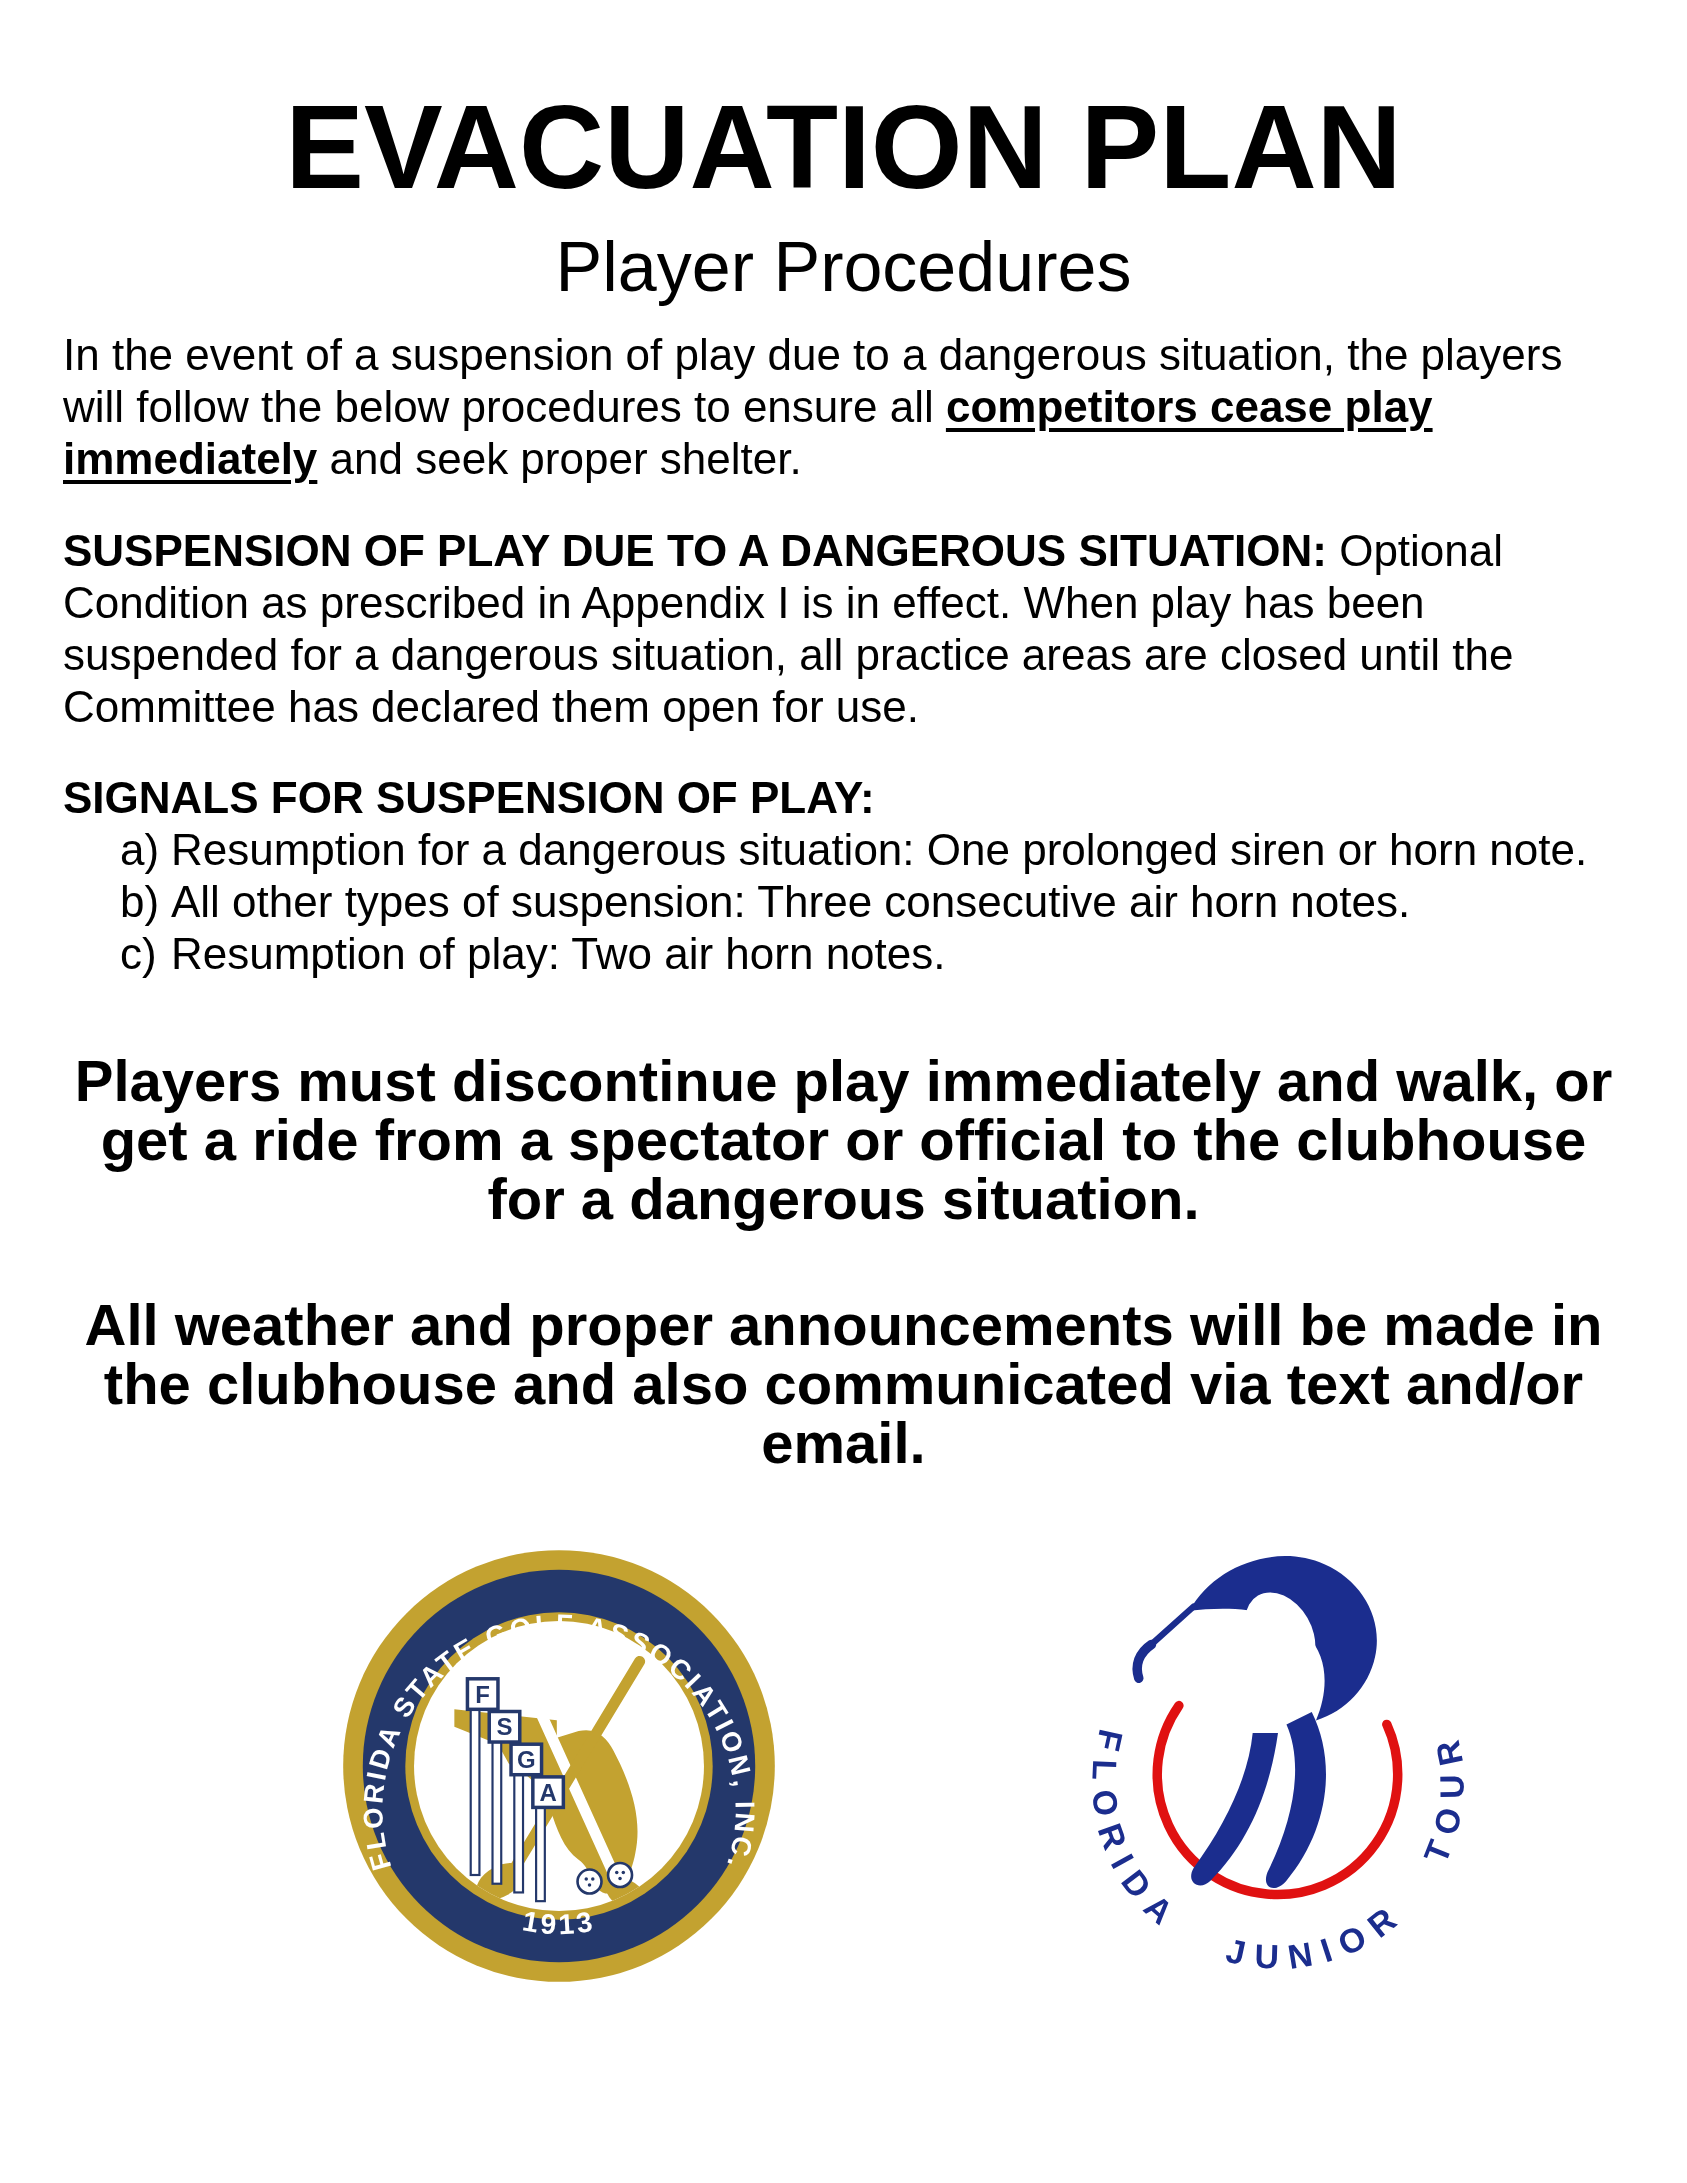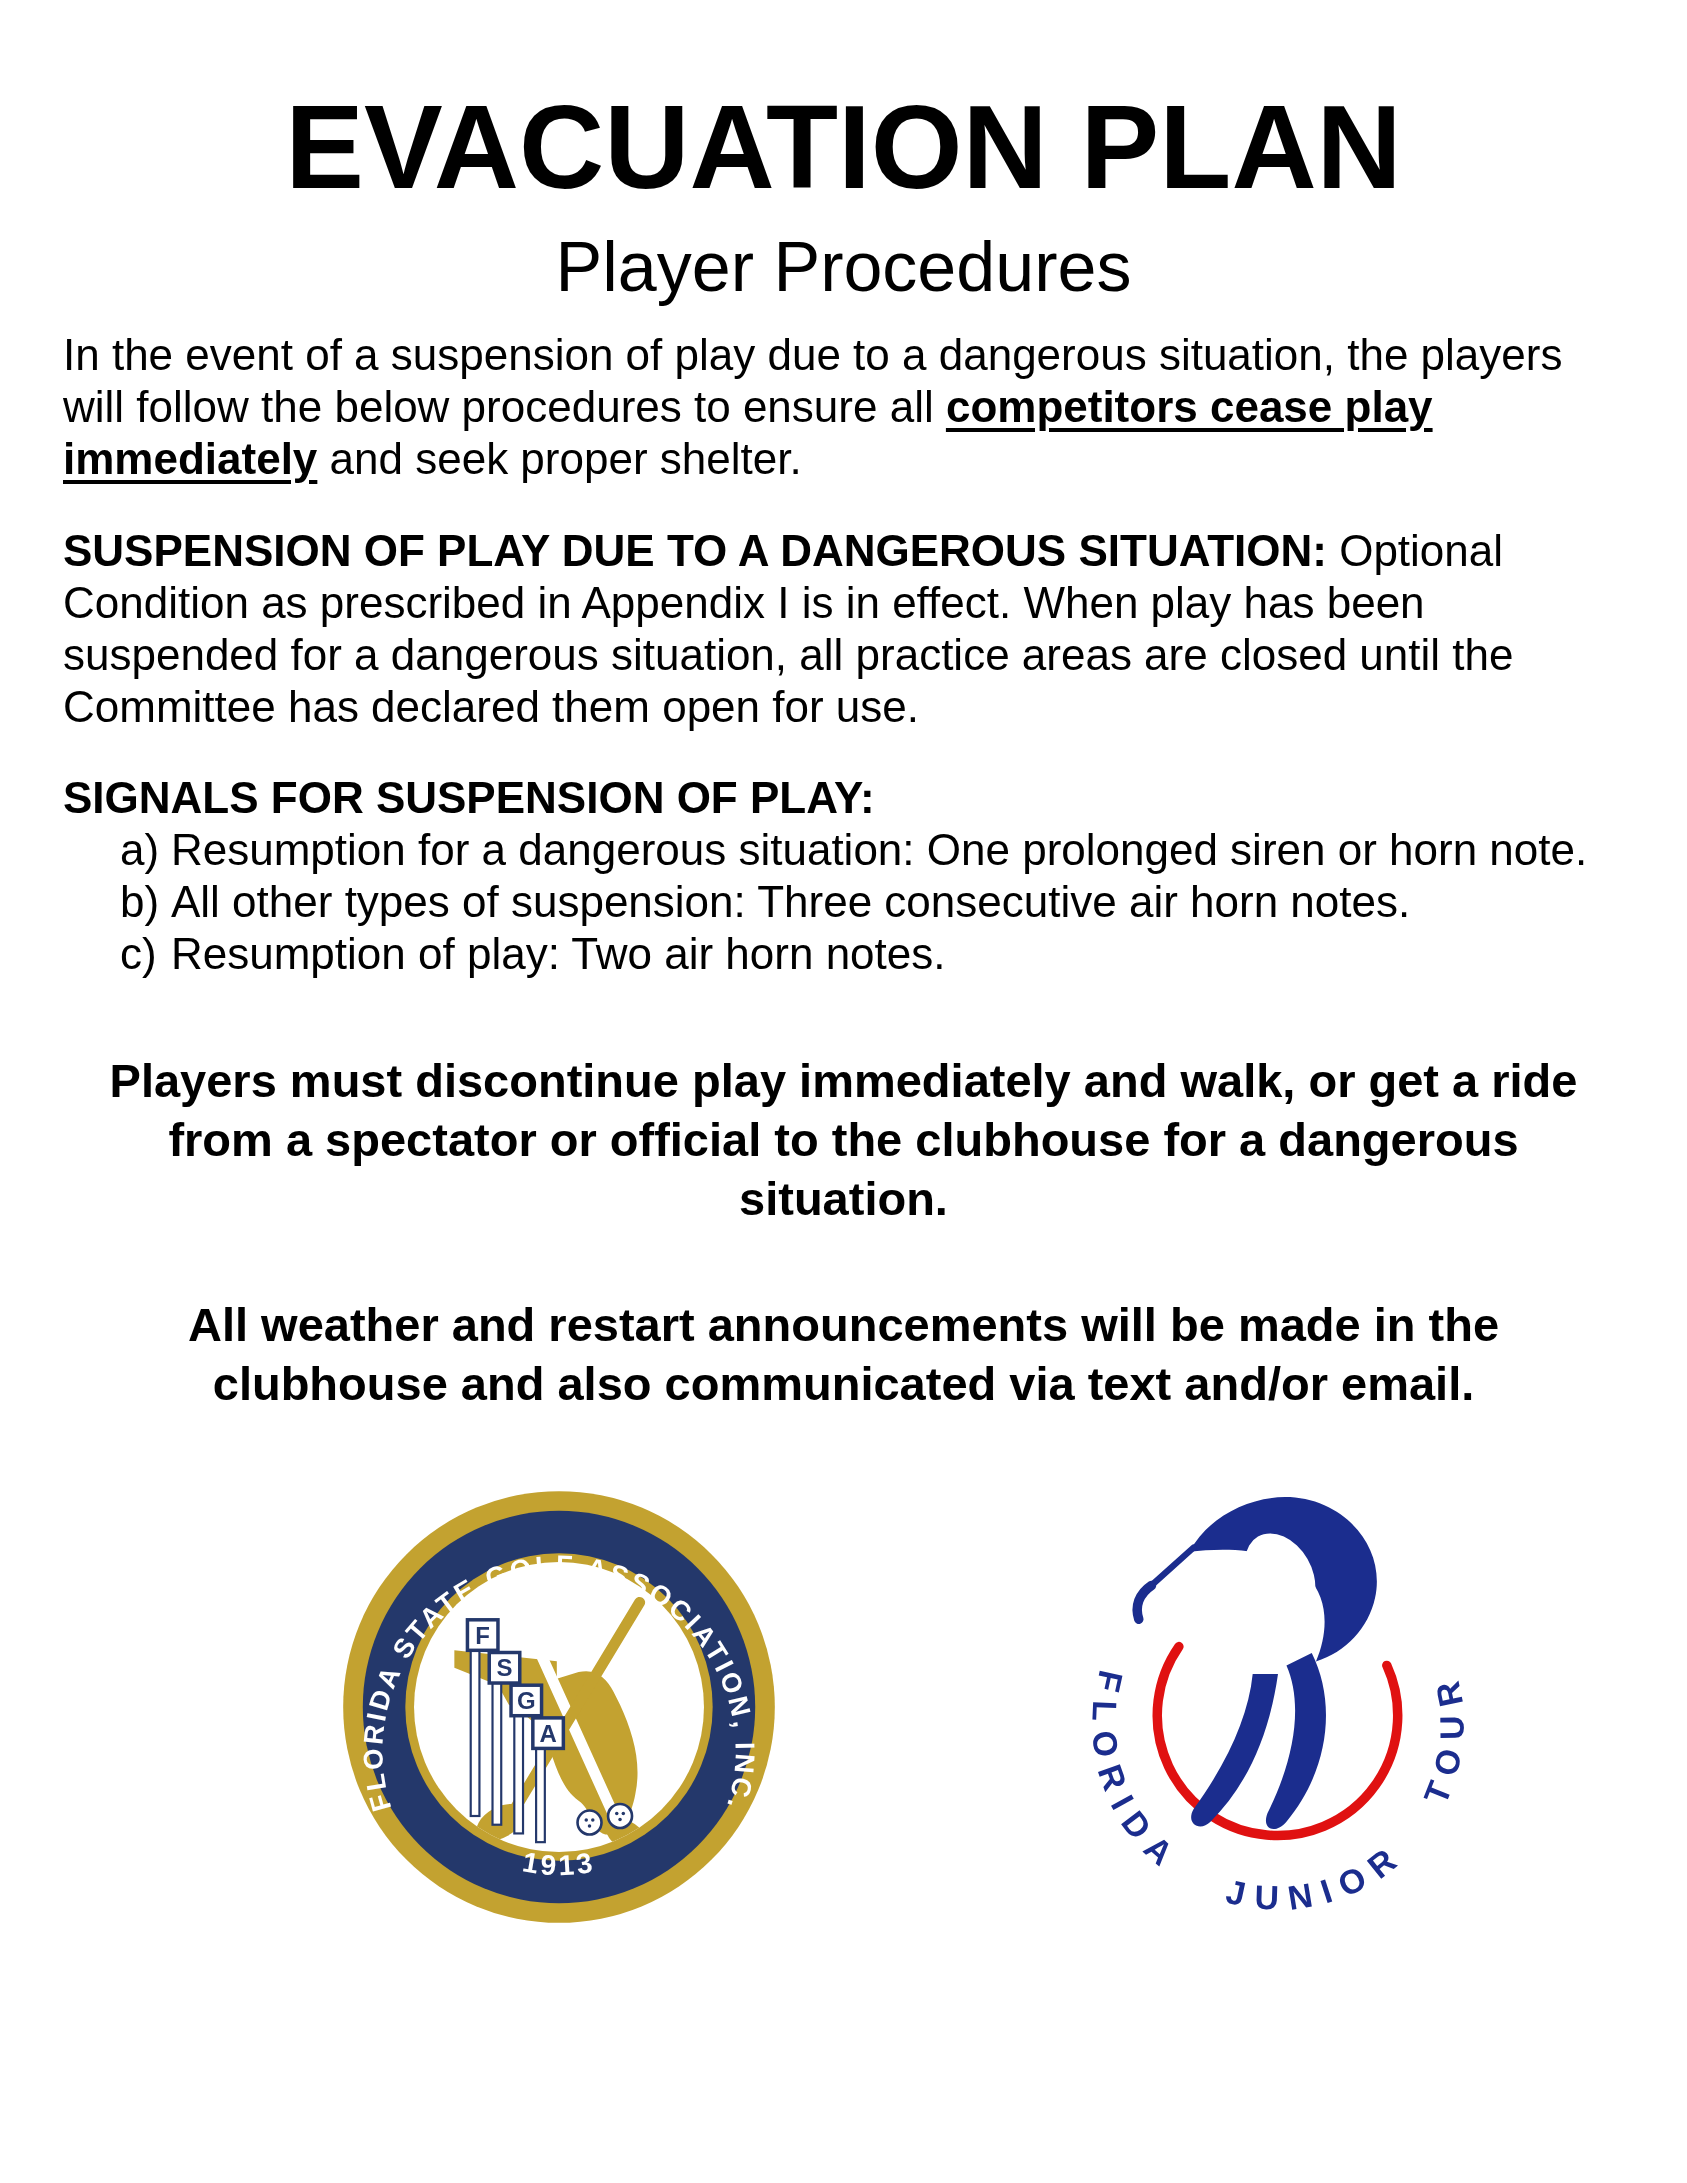--- a/index.html
+++ b/index.html
@@ -19,21 +19,21 @@
   .p-signals    { margin-top:39px; }
 
   .bold { font-weight:bold; }
   .bu   { font-weight:bold; text-decoration:underline; text-decoration-thickness:4.2px; text-underline-offset:5.9px; }
 
   .list { margin:0; }
   .li { display:flex; font-size:44px; line-height:52px; padding-left:57px; }
   .li .marker  { width:51px; flex:none; }
   .li .li-text { flex:1; }
 
-  .callout { font-size:47px; font-weight:bold; line-height:59px; text-align:center; margin:10px; }
+  .callout { font-size:58px; font-weight:bold; line-height:59px; text-align:center; margin:10px; }
   .c1 { margin-top:71px; }
   .c2 { margin-top:67px; }
 
   .logos { position:relative; height:489px; margin-top:67px; }
   .fsga  { position:absolute; left:278px;  top:8.4px; }
   .fjt   { position:absolute; left:1004px; top:0; }
 
   
   .gold       { fill:#C3A230; }
   .goldStroke { stroke:#C3A230; }
@@ -73,21 +73,21 @@
       <span class="marker">b)</span>
       <span class="li-text">All other types of suspension: Three consecutive air horn notes.</span>
     </div>
     <div class="li">
       <span class="marker">c)</span>
       <span class="li-text">Resumption of play: Two air horn notes.</span>
     </div>
   </div>
 
   <p class="callout c1">Players must discontinue play immediately and walk, or get a ride from a spectator or official to the clubhouse for a dangerous situation.</p>
-  <p class="callout c2">All weather and restart announcements will be made in the clubhouse and also communicated via text and/or email.</p>
+  <p class="callout c2">All weather and proper announcements will be made in the clubhouse and also communicated via text and/or email.</p>
 
   <div class="logos">
 
     <svg class="fsga" viewBox="0 0 200 200" width="436" height="436" aria-hidden="true">
       <defs>
         <path id="fsgaTop" d="M 30,161 A 81,81 0 1 1 170,161"></path>
         <path id="fsgaBottom" d="M 55,163 A 79,79 0 0 0 145,163"></path>
         <clipPath id="fsgaClip">
             <circle cx="100" cy="100" r="66.5"></circle>
           </clipPath>

